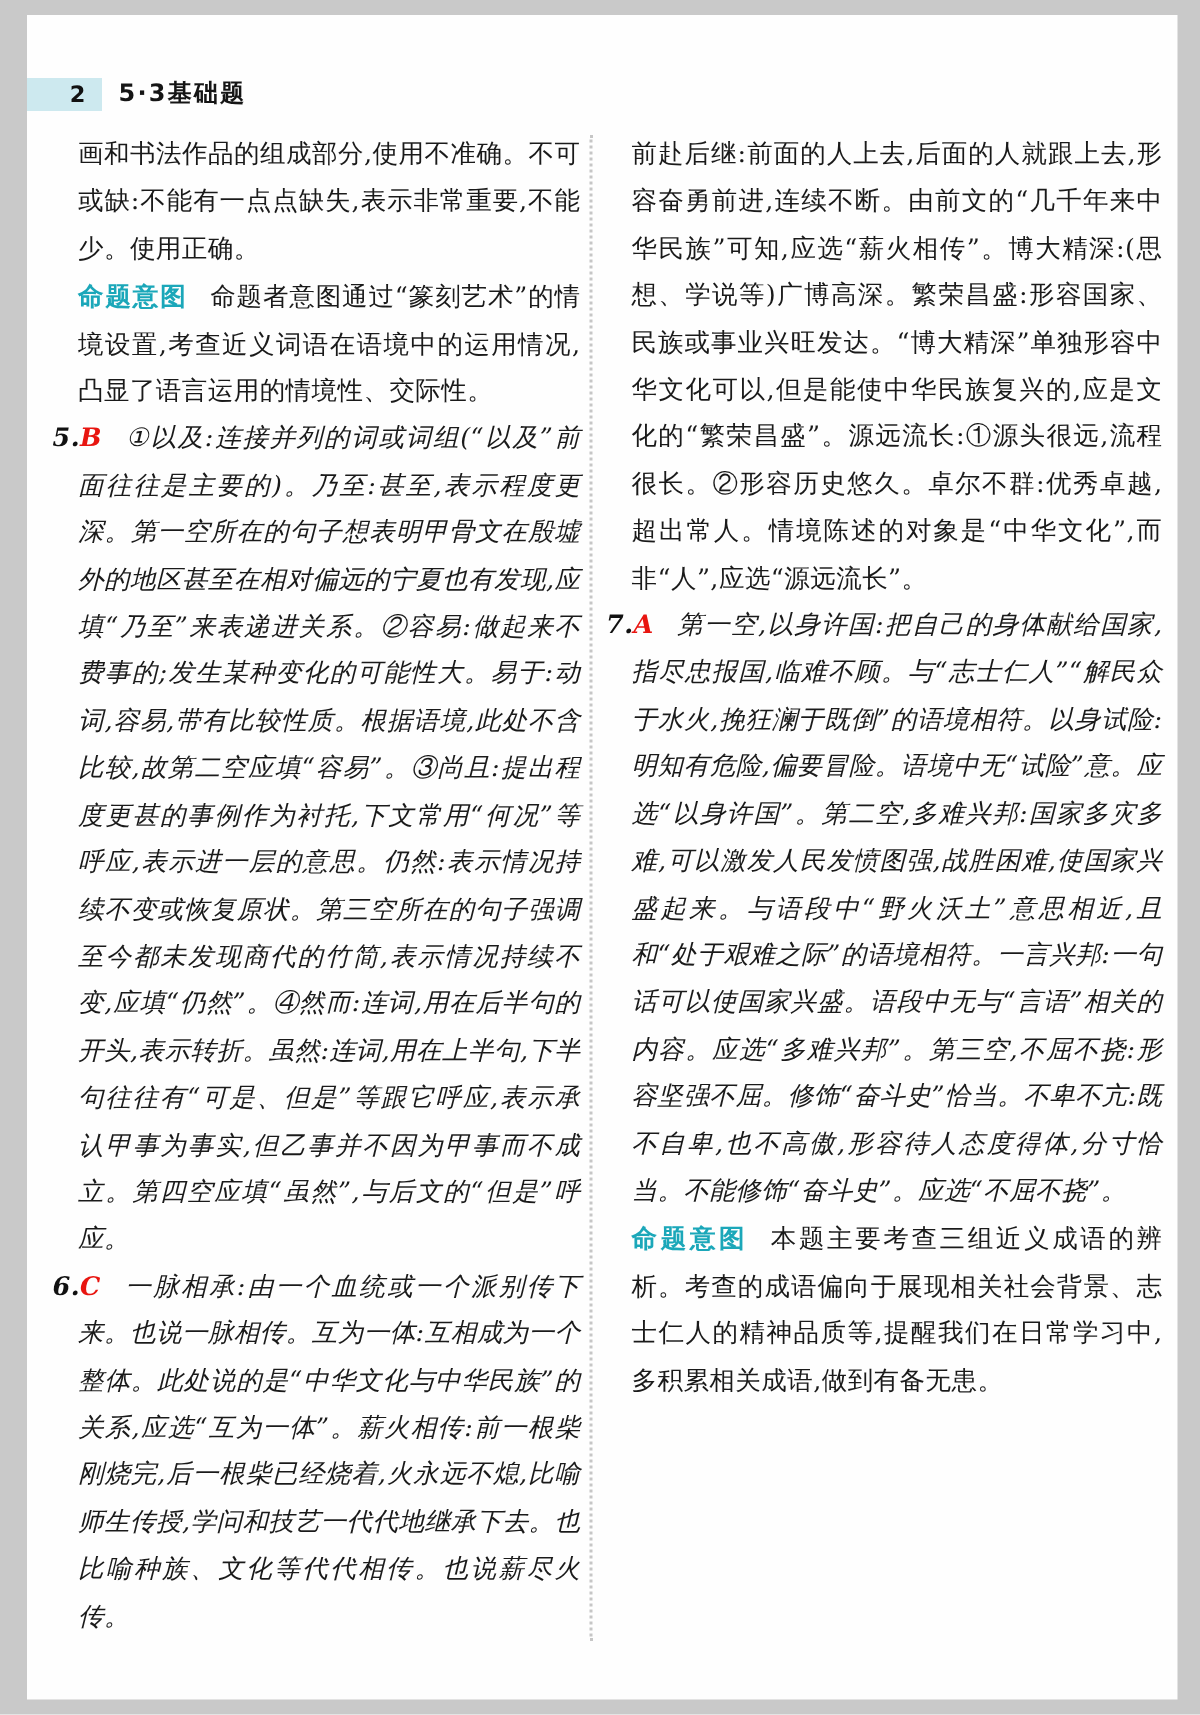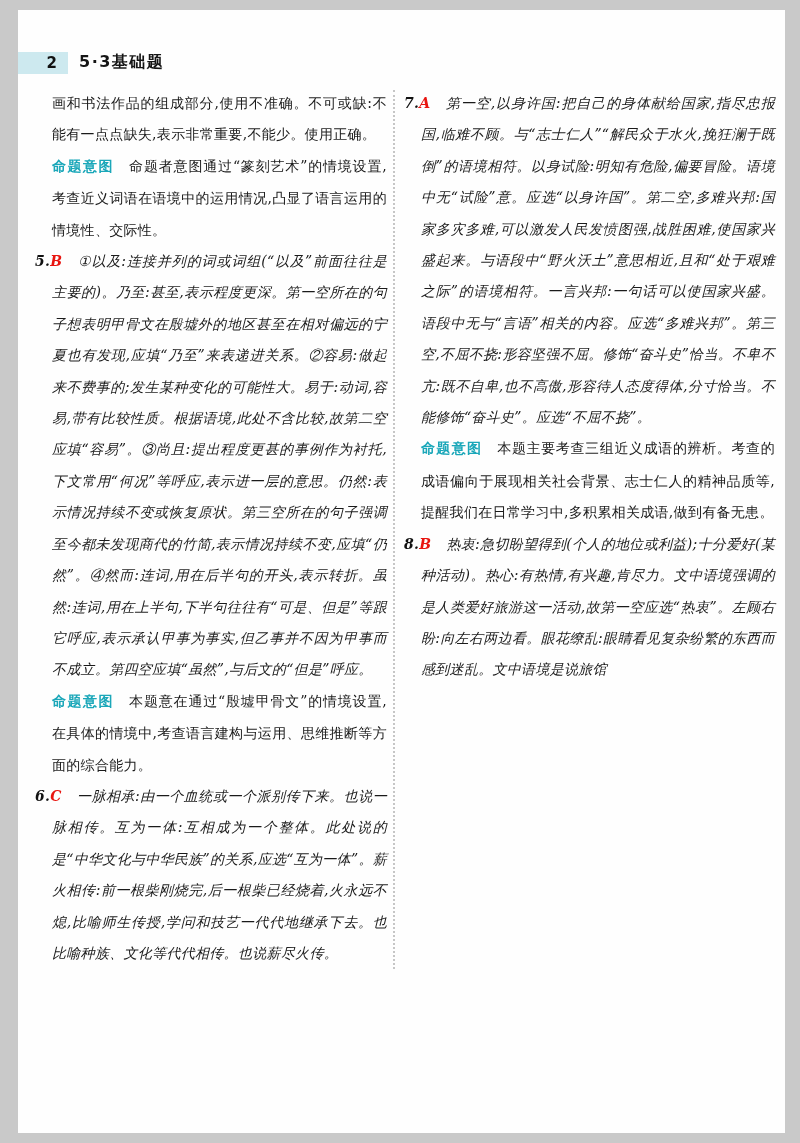--- a/index.html
+++ b/index.html
@@ -35,33 +35,33 @@
     align-items:stretch;
   }
   .col { width:352px; }
   .col-right { flex:1; }
   .divider {
     width:0; border-left:2px dotted #c6c6c6;
     margin:2px 9px 0 6px;
   }
   p {
     margin:0;
-    font-size:14px;
+    font-size:17px;
     line-height:31.4px;
     text-align:justify;
     text-justify:inter-character;
     color:#1a1a1a;
     letter-spacing:0.3px;
   }
   .hang { padding-left:17px; text-indent:-17px;font-style:italic; }
   .body-indent { padding-left:17px; }
   .item-num { font-weight:bold; color:#111; }
   .item-ans { font-weight:bold; color:#e81510; margin-right:15px; }
   .intent-label {
-    font-family:Liberation Mono, monospace;
+    font-family:Liberation Serif, serif;
     font-weight:bold;
     color:#1ba7b9;
     margin-right:15px;
     letter-spacing:1px;
   }
 </style>
 </head>
 <body>
 
 <div class="page">
@@ -75,30 +75,29 @@
 
   <div class="columns">
 
     <div class="col col-left">
       <p class="body-indent"><span>画和书法作品的组成部分,使用不准确。不可或缺:不能有一点点缺失,表示非常重要,不能少。使用正确。</span></p>
 
       <p class="body-indent"><span class="intent-label">命题意图</span><span>命题者意图通过“篆刻艺术”的情境设置,考查近义词语在语境中的运用情况,凸显了语言运用的情境性、交际性。</span></p>
 
       <p class="hang"><span class="item-num">5.</span><span class="item-ans">B</span><span>①以及:连接并列的词或词组(“以及”前面往往是主要的)。乃至:甚至,表示程度更深。第一空所在的句子想表明甲骨文在殷墟外的地区甚至在相对偏远的宁夏也有发现,应填“乃至”来表递进关系。②容易:做起来不费事的;发生某种变化的可能性大。易于:动词,容易,带有比较性质。根据语境,此处不含比较,故第二空应填“容易”。③尚且:提出程度更甚的事例作为衬托,下文常用“何况”等呼应,表示进一层的意思。仍然:表示情况持续不变或恢复原状。第三空所在的句子强调至今都未发现商代的竹简,表示情况持续不变,应填“仍然”。④然而:连词,用在后半句的开头,表示转折。虽然:连词,用在上半句,下半句往往有“可是、但是”等跟它呼应,表示承认甲事为事实,但乙事并不因为甲事而不成立。第四空应填“虽然”,与后文的“但是”呼应。</span></p>
 
-      <p class="body-indent"><span class="intent-label">命题意图</span><span>本题意在通过“殷墟甲骨文”的情境设置,在具体的情境中,考查语言建构与运用、思维推断等方面的综合能力。</span></p>
 
       <p class="hang"><span class="item-num">6.</span><span class="item-ans">C</span><span>一脉相承:由一个血统或一个派别传下来。也说一脉相传。互为一体:互相成为一个整体。此处说的是“中华文化与中华民族”的关系,应选“互为一体”。薪火相传:前一根柴刚烧完,后一根柴已经烧着,火永远不熄,比喻师生传授,学问和技艺一代代地继承下去。也比喻种族、文化等代代相传。也说薪尽火传。</span></p>
     </div>
 
     <div class="divider"></div>
 
     <div class="col col-right">
+      <p class="body-indent"><span>前赴后继:前面的人上去,后面的人就跟上去,形容奋勇前进,连续不断。由前文的“几千年来中华民族”可知,应选“薪火相传”。博大精深:(思想、学说等)广博高深。繁荣昌盛:形容国家、民族或事业兴旺发达。“博大精深”单独形容中华文化可以,但是能使中华民族复兴的,应是文化的“繁荣昌盛”。源远流长:①源头很远,流程很长。②形容历史悠久。卓尔不群:优秀卓越,超出常人。情境陈述的对象是“中华文化”,而非“人”,应选“源远流长”。</span></p>
 
       <p class="hang"><span class="item-num">7.</span><span class="item-ans">A</span><span>第一空,以身许国:把自己的身体献给国家,指尽忠报国,临难不顾。与“志士仁人”“解民众于水火,挽狂澜于既倒”的语境相符。以身试险:明知有危险,偏要冒险。语境中无“试险”意。应选“以身许国”。第二空,多难兴邦:国家多灾多难,可以激发人民发愤图强,战胜困难,使国家兴盛起来。与语段中“野火沃土”意思相近,且和“处于艰难之际”的语境相符。一言兴邦:一句话可以使国家兴盛。语段中无与“言语”相关的内容。应选“多难兴邦”。第三空,不屈不挠:形容坚强不屈。修饰“奋斗史”恰当。不卑不亢:既不自卑,也不高傲,形容待人态度得体,分寸恰当。不能修饰“奋斗史”。应选“不屈不挠”。</span></p>
 
       <p class="body-indent"><span class="intent-label">命题意图</span><span>本题主要考查三组近义成语的辨析。考查的成语偏向于展现相关社会背景、志士仁人的精神品质等,提醒我们在日常学习中,多积累相关成语,做到有备无患。</span></p>
 
-      <p class="hang"><span class="item-num">8.</span><span class="item-ans">B</span><span>热衷:急切盼望得到(个人的地位或利益);十分爱好(某种活动)。热心:有热情,有兴趣,肯尽力。文中语境强调的是人类爱好旅游这一活动,故第一空应选“热衷”。左顾右盼:向左右两边看。眼花缭乱:眼睛看见复杂纷繁的东西而感到迷乱。文中语境是说旅馆</span></p>
     </div>
 
   </div>
 </div>
 
 </body></html>

